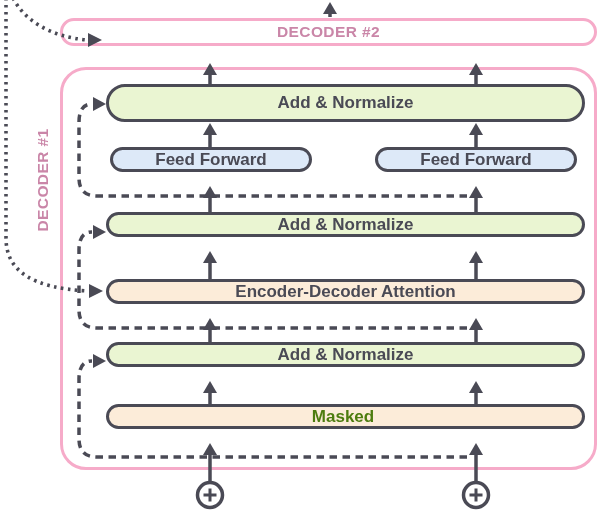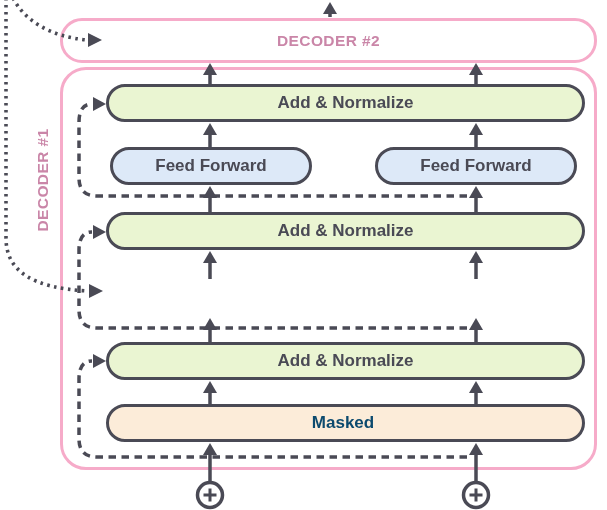--- a/index.html
+++ b/index.html
@@ -17,21 +17,21 @@
   
   .decoder-box {
     position: absolute;
     border: 3px solid #f6abc9;
     background: #ffffff;
     display: flex;
     align-items: center;
     justify-content: center;
   }
   #decoder2-box {
-    left: 60px; top: 18px; width: 537px; height: 45px;
+    left: 60px; top: 18px; width: 537px; height: 28px;
     border-radius: 22px;
   }
   #decoder1-box {
     left: 60px; top: 67px; width: 537px; height: 403px;
     border-radius: 26px;
   }
   .decoder-label {
     color: #ca86a8;
     font-size: 15.5px;
     font-weight: bold;
@@ -42,21 +42,21 @@
     left: -27px; top: 170px;
     width: 140px; height: 20px;
     transform: rotate(-90deg);
     text-align: center;
     line-height: 20px;
   }
 
   
   .pill {
     position: absolute;
-    height: 38px;
+    height: 25px;
     border: 3.5px solid #4a4a55;
     border-radius: 19px;
     display: flex;
     align-items: center;
     justify-content: center;
     color: #4a4a55;
     font-size: 17px;
     font-weight: bold;
     white-space: nowrap;
     z-index: 2;
@@ -67,21 +67,21 @@
   .fill-peach { background: #fcecd9; }
 
   #add-norm-top    { top: 84px;  height: 38px; }
   #ff-left         { left: 110px; top: 147px; width: 202px; }
   #ff-right        { left: 375px; top: 147px; width: 202px; }
   #add-norm-middle { top: 212px; }
   #enc-dec-attn    { top: 279px; }
   #add-norm-bottom { top: 342px; }
   #masked-self-attn{ top: 404px; }
 
-  .red-word { color: #0c4a6e; margin-right: 0.29em; }
+  .red-word { color: #4d7c0f; margin-right: 0.29em; }
 
   
   #connector-layer {
     position: absolute;
     left: 0; top: 0;
     width: 607px; height: 510px;
     z-index: 5;
     pointer-events: none;
   }
 </style>
@@ -106,20 +106,23 @@
   </div>
 
   <div id="ff-right" class="pill fill-blue">
     <span>Feed Forward</span>
   </div>
 
   <div id="add-norm-middle" class="pill wide fill-green">
     <span>Add &amp; Normalize</span>
   </div>
 
+  <div id="enc-dec-attn" class="pill wide fill-peach">
+    <span>Encoder-Decoder Attention</span>
+  </div>
 
   <div id="add-norm-bottom" class="pill wide fill-green">
     <span>Add &amp; Normalize</span>
   </div>
 
   <div id="masked-self-attn" class="pill wide fill-peach">
     <span class="red-word">Masked</span>
   </div>
 
   <svg id="connector-layer" viewBox="0 0 607 510" xmlns="http://www.w3.org/2000/svg">

